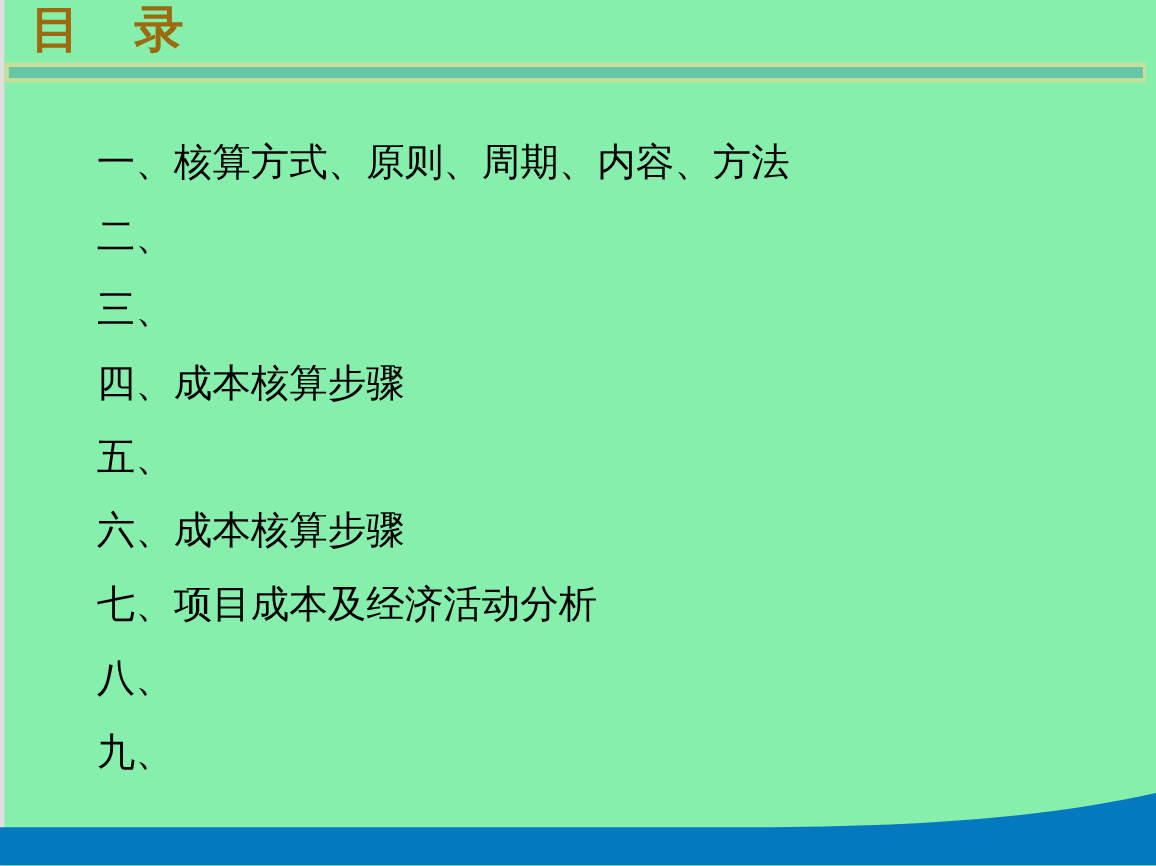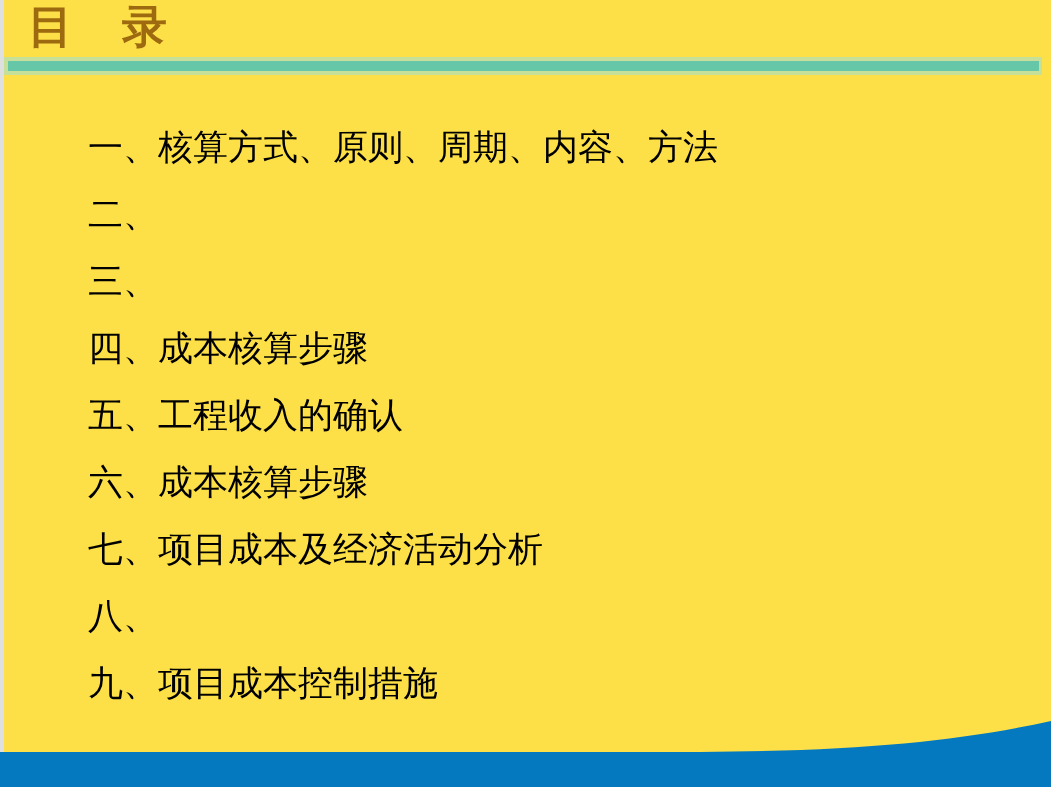--- a/index.html
+++ b/index.html
@@ -105,21 +105,21 @@
     height: 72px;
     overflow: hidden;
   }
   .bottom-band svg {
     display: block;
   }
 </style>
 </head>
 <body>
 
-<div id="slide" style="background: #fde047;">
+<div id="slide" style="background: #86efac;">
 
   <div class="left-edge-strip" style="background: rgb(223, 223, 223);"></div>
 
   <div class="title-area">
     <div class="title-text" style="color: rgb(157, 106, 16);">目　录</div>
   </div>
 
   <div class="divider-outer" style="background: rgb(198, 224, 154);"></div>
   <div class="divider-inner" style="background: rgb(102, 199, 168);"></div>
 
@@ -138,40 +138,38 @@
       <span class="toc-num">三、</span>
     </div>
 
     <div class="toc-item">
       <span class="toc-num">四、</span>
       <span class="toc-label">成本核算步骤</span>
     </div>
 
     <div class="toc-item">
       <span class="toc-num">五、</span>
-      <span class="toc-label">工程收入的确认</span>
     </div>
 
     <div class="toc-item">
       <span class="toc-num">六、</span>
       <span class="toc-label">成本核算步骤</span>
     </div>
 
     <div class="toc-item">
       <span class="toc-num">七、</span>
       <span class="toc-label">项目成本及经济活动分析</span>
     </div>
 
     <div class="toc-item">
       <span class="toc-num">八、</span>
     </div>
 
     <div class="toc-item">
       <span class="toc-num">九、</span>
-      <span class="toc-label">项目成本控制措施</span>
     </div>
 
   </div>
 
   <div class="bottom-band">
     <svg width="1051" height="72" viewBox="0 0 1051 72" xmlns="http://www.w3.org/2000/svg">
       <path id="footer-path" d="M 0 37 L 700 37 C 860 36 960 26 1051 6 L 1051 72 L 0 72 Z" fill="#0579c0"></path>
     </svg>
   </div>
 

